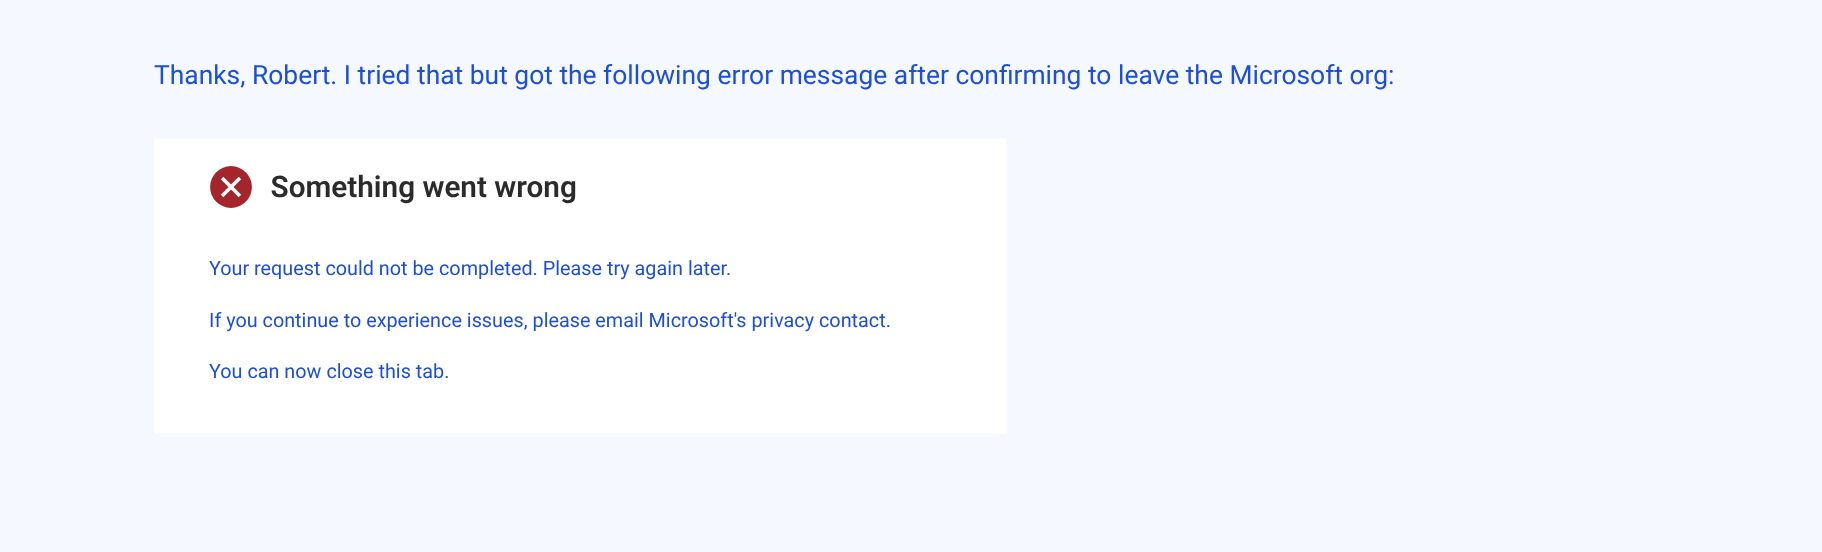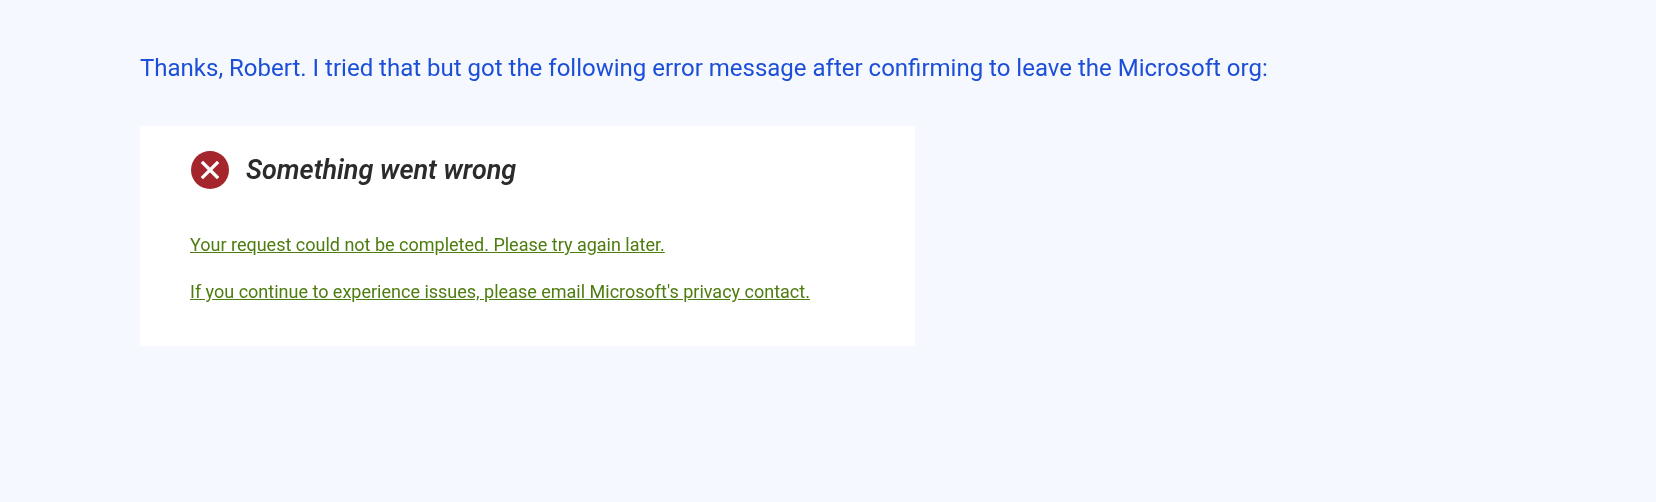--- a/index.html
+++ b/index.html
@@ -23,41 +23,39 @@
     .error-card {
       background: #ffffff;
       width: 775px;
       padding: 24px 50px 42px 50px;
     }
     .error-header {
       display: flex;
       align-items: center;
       gap: 16px;
       margin-bottom: 42px;
-      font-style: italic;
     }
     .error-icon-wrap {
       flex-shrink: 0;
       width: 40px;
       height: 40px;
       display: flex;
       align-items: center;
       justify-content: center;
     }
     .error-title {
       font-size: 27px;
       font-weight: 600;
       color: #2b2b2b;
     }
     .error-body p {
-      color: #4d7c0f;
+      color: #1d4ed8;
       font-size: 18px;
       line-height: 1.4;
       margin-bottom: 22px;
-      text-decoration: underline;
     }
     .error-body p:last-child {
       margin-bottom: 0;
     }
   </style>
 </head>
 <body>
 
 <p class="intro-text">Thanks, Robert. I tried that but got the following error message after confirming to leave the Microsoft org:</p>
 
@@ -67,14 +65,15 @@
       <svg width="40" height="40" viewBox="0 0 40 40">
         <circle cx="20" cy="20" r="19" fill="#a4262c"></circle>
         <path d="M 13 13 L 27 27 M 27 13 L 13 27" stroke="#ffffff" stroke-width="3.2" stroke-linecap="square"></path>
       </svg>
     </span>
     <h2 class="error-title">Something went wrong</h2>
   </div>
   <div class="error-body">
     <p>Your request could not be completed. Please try again later.</p>
     <p>If you continue to experience issues, please email Microsoft's privacy contact.</p>
+    <p>You can now close this tab.</p>
   </div>
 </div>
 
 </body></html>

